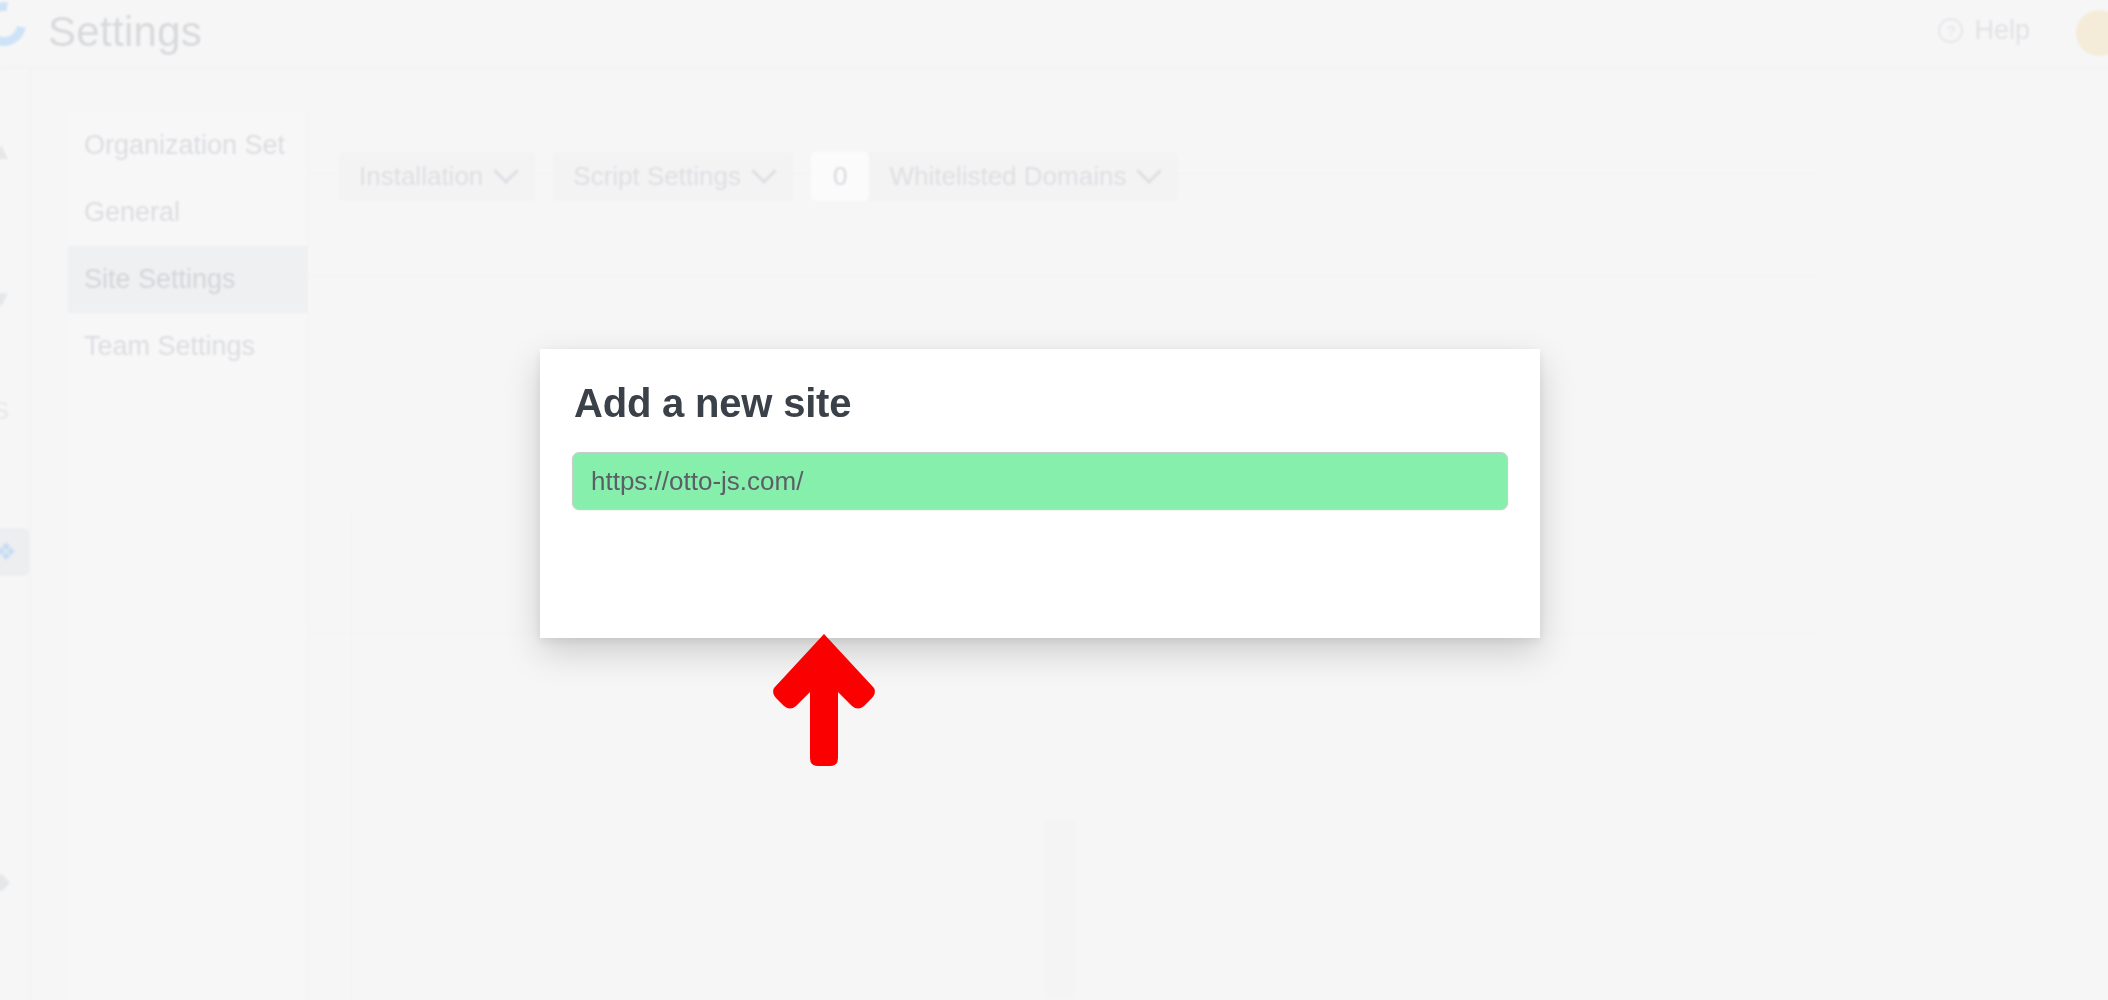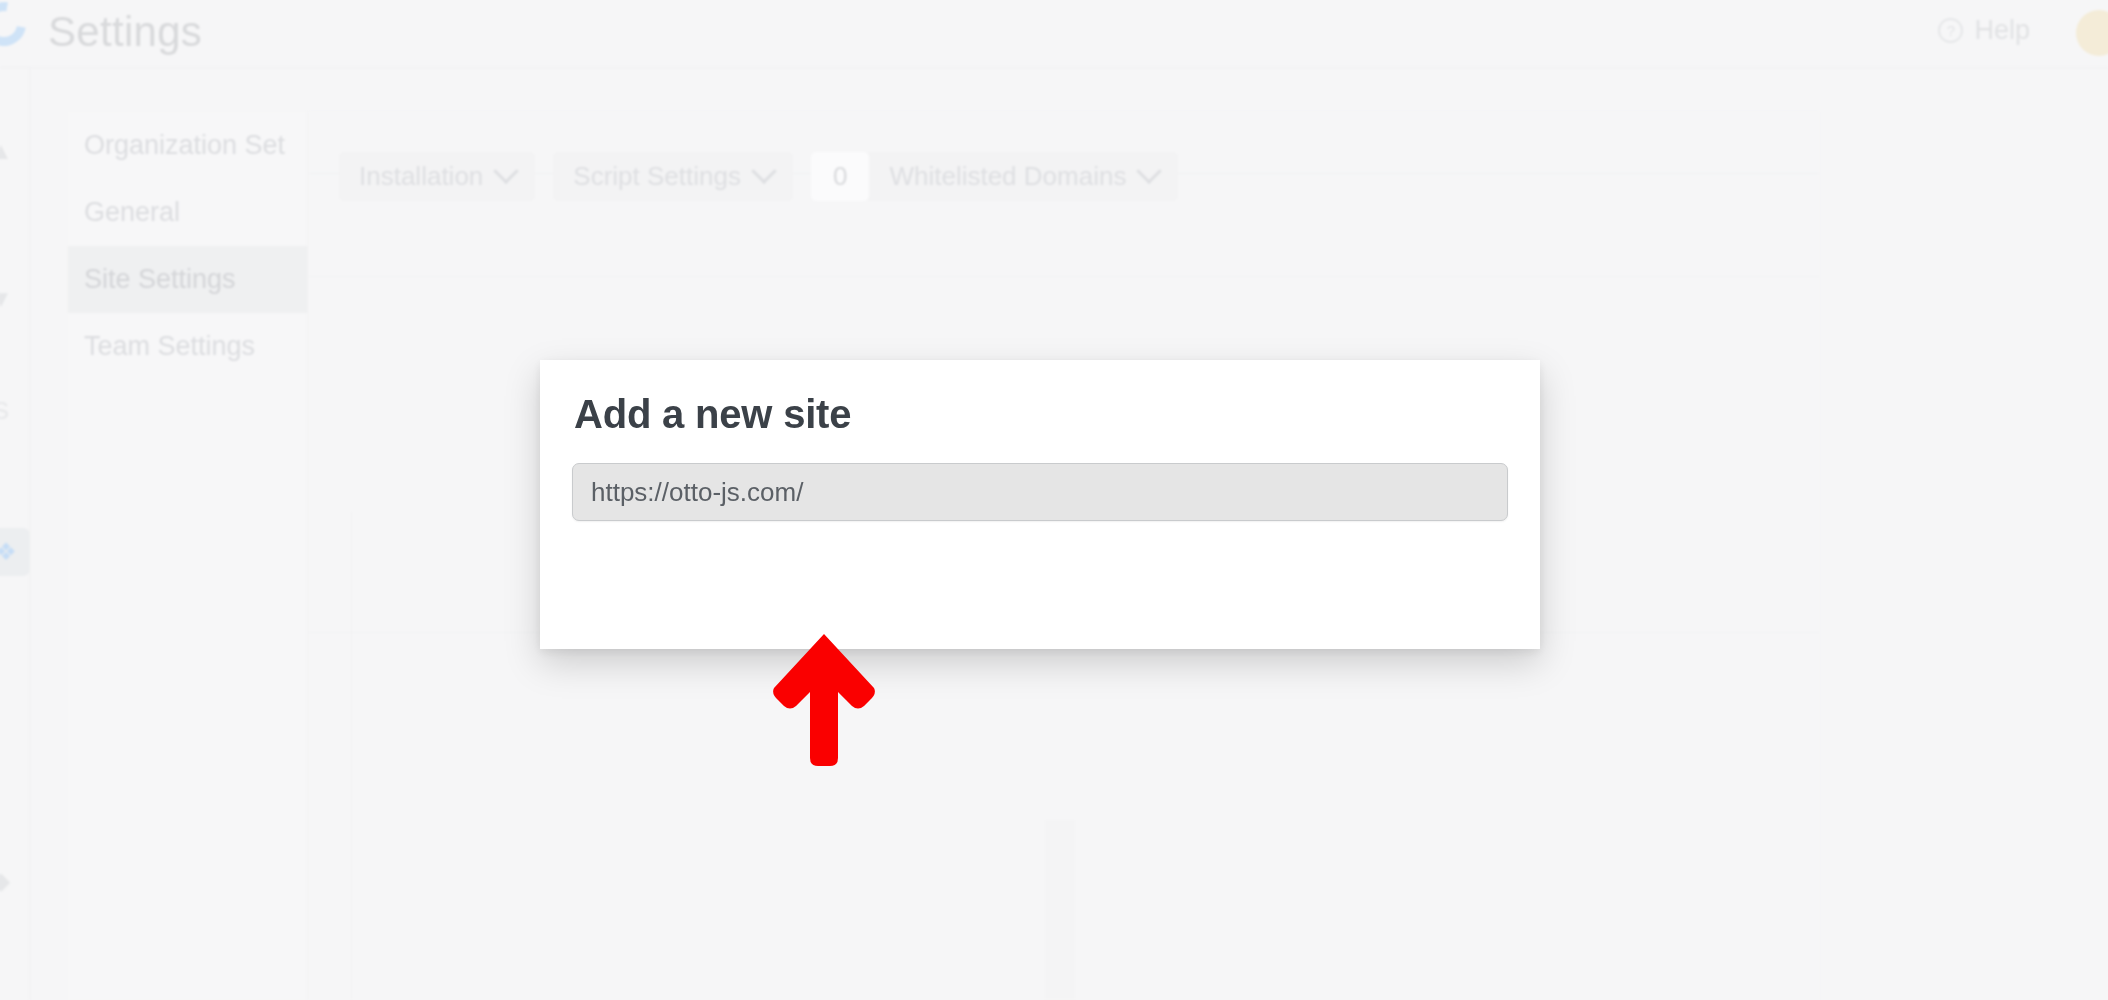--- a/index.html
+++ b/index.html
@@ -125,34 +125,34 @@
   .ghost-col {
     position: absolute; width: 1px; background: #f1f1f2;
   }
   .ghost-block {
     position: absolute; background: #f4f4f5;
   }
 
   
   .overlay { position: absolute; inset: 0; background: transparent; }
   .modal {
-    position: absolute; left: 540px; top: 360px;
+    position: absolute; left: 540px; top: 349px;
     width: 1000px; height: 289px;
     background: #ffffff;
     box-shadow: 0 14px 34px rgba(0,0,0,.17), 0 3px 10px rgba(0,0,0,.08);
   }
   .modal-title {
     position: absolute; left: 34px; top: 32px;
     font-size: 40px; font-weight: bold; color: #3b4148; letter-spacing: -.2px;
   }
   .url-input {
     position: absolute; left: 32px; top: 103px;
     width: 936px; height: 58px;
     border: 1px solid #c9cbcd; border-radius: 7px;
-    background: #e5e5e5;
+    background: #86efac;
     font-family: "Liberation Sans", sans-serif;
     font-size: 26px; color: #5b6066;
     padding: 0 18px;
     box-shadow: 0 1px 2px rgba(0,0,0,.06);
   }
   .url-input::placeholder { color: #b9bcc0; }
   .btn-row { position: absolute; left: 32px; top: 196px; display: flex; gap: 16px; }
   .btn {
     font-family: "Liberation Sans", sans-serif;
     font-size: 27px; border-radius: 7px; cursor: pointer;

